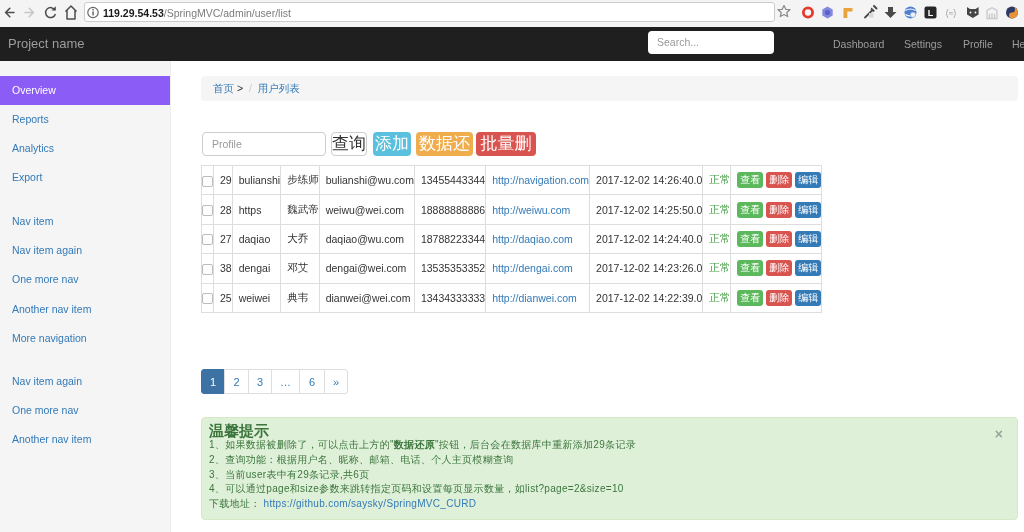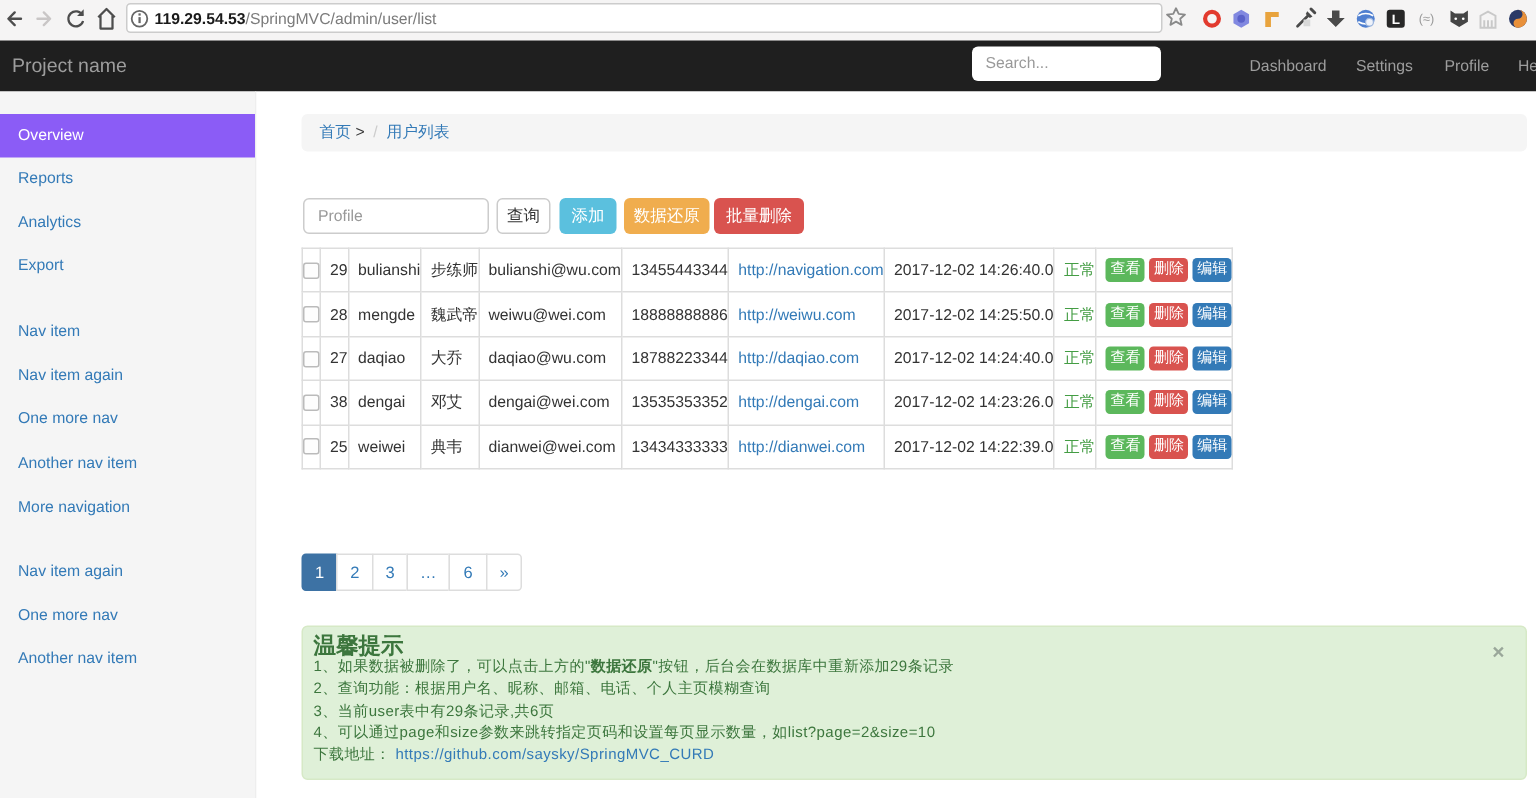--- a/index.html
+++ b/index.html
@@ -40,21 +40,21 @@
 #crumb { position:absolute; left:30px; top:15px; width:817px; height:25px;
   background:#f5f5f5; border-radius:4px; font-size:10.5px; line-height:25px;
   padding-left:12px; color:#ccc; }
 #crumb a { color:#337ab7; text-decoration:none; }
 #crumb b { color:#333; font-weight:normal; }
 
 #searchin { position:absolute; left:31px; top:71px; width:124px; height:24px;
   border:1px solid #ccc; border-radius:4px; font-size:10.5px; line-height:22px;
   padding-left:9px; color:#999; background:#fff; }
 .btn { position:absolute; top:71px; height:24px; border-radius:4px;
-  font-size:11px; color:#fff; text-align:center; line-height:24px; }
+  font-size:17px; color:#fff; text-align:center; line-height:24px; }
 #btn-q { left:160px; width:36px; background:#fff; border:1px solid #ccc; color:#333; line-height:22px; }
 #btn-add { left:202px; width:38px; background:#5bc0de; }
 #btn-res { left:245px; width:57px; background:#f0ad4e; }
 #btn-del { left:305px; width:60px; background:#d9534f; }
 
 
 #tbl { position:absolute; left:30px; top:104px; border-collapse:collapse;
   font-size:10.5px; color:#333; }
 #tbl th, #tbl td { border:1px solid #ddd; padding:0 0 0 6px; height:29.4px;
   text-align:left; font-weight:normal; vertical-align:middle; }
@@ -192,21 +192,21 @@
             <td>bulianshi@wu.com</td>
         <td>13455443344</td>
             <td><a>http://navigation.com</a></td>
         <td>2017-12-02 14:26:40.0</td>
             <td class="ok">正常</td>
         <td><span class="abtn g">查看</span> <span class="abtn r">删除</span> <span class="abtn b">编辑</span></td>
       </tr>
       <tr>
         <td style="text-align:center; padding:0"><span class="cb"></span></td>
         <td>28</td>
-            <td>mengde</td>
+            <td>https</td>
             <td>魏武帝</td>
             <td>weiwu@wei.com</td>
         <td>18888888886</td>
             <td><a>http://weiwu.com</a></td>
         <td>2017-12-02 14:25:50.0</td>
             <td class="ok">正常</td>
         <td><span class="abtn g">查看</span> <span class="abtn r">删除</span> <span class="abtn b">编辑</span></td>
       </tr>
       <tr>
         <td style="text-align:center; padding:0"><span class="cb"></span></td>

